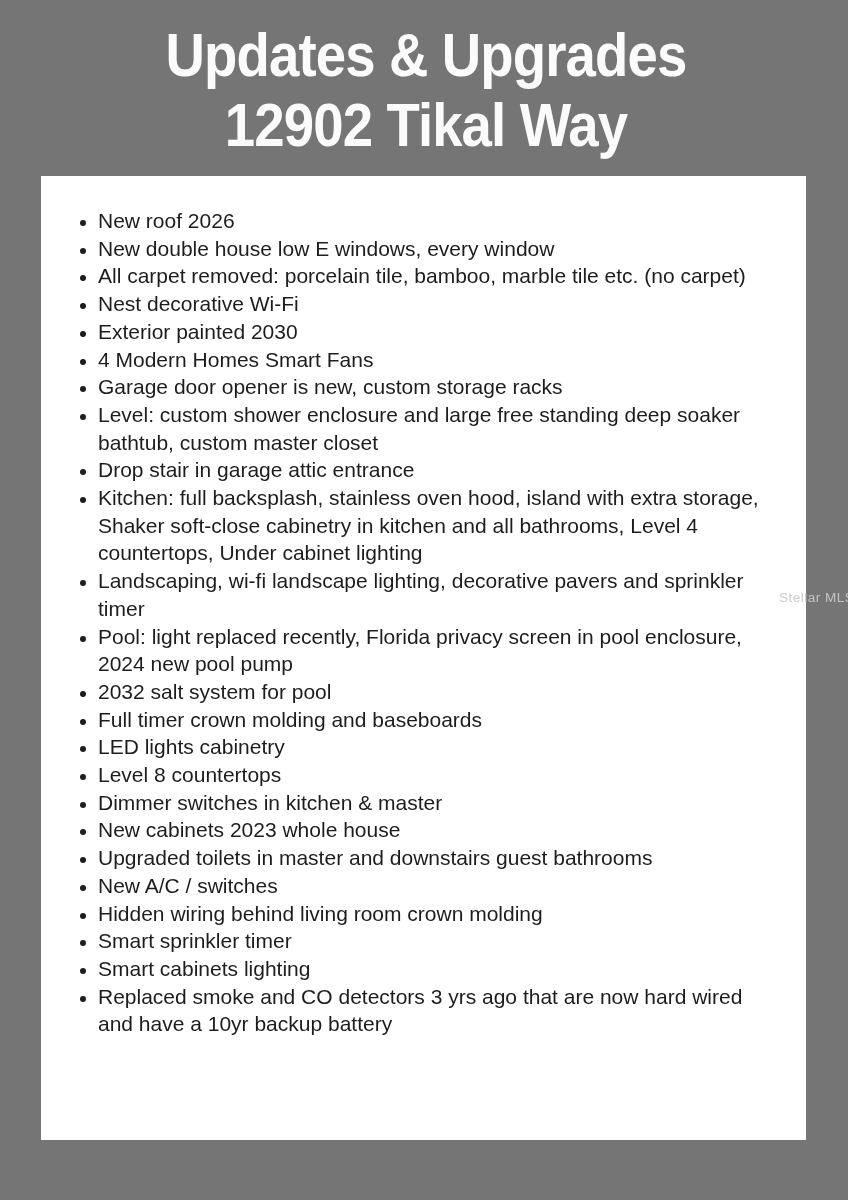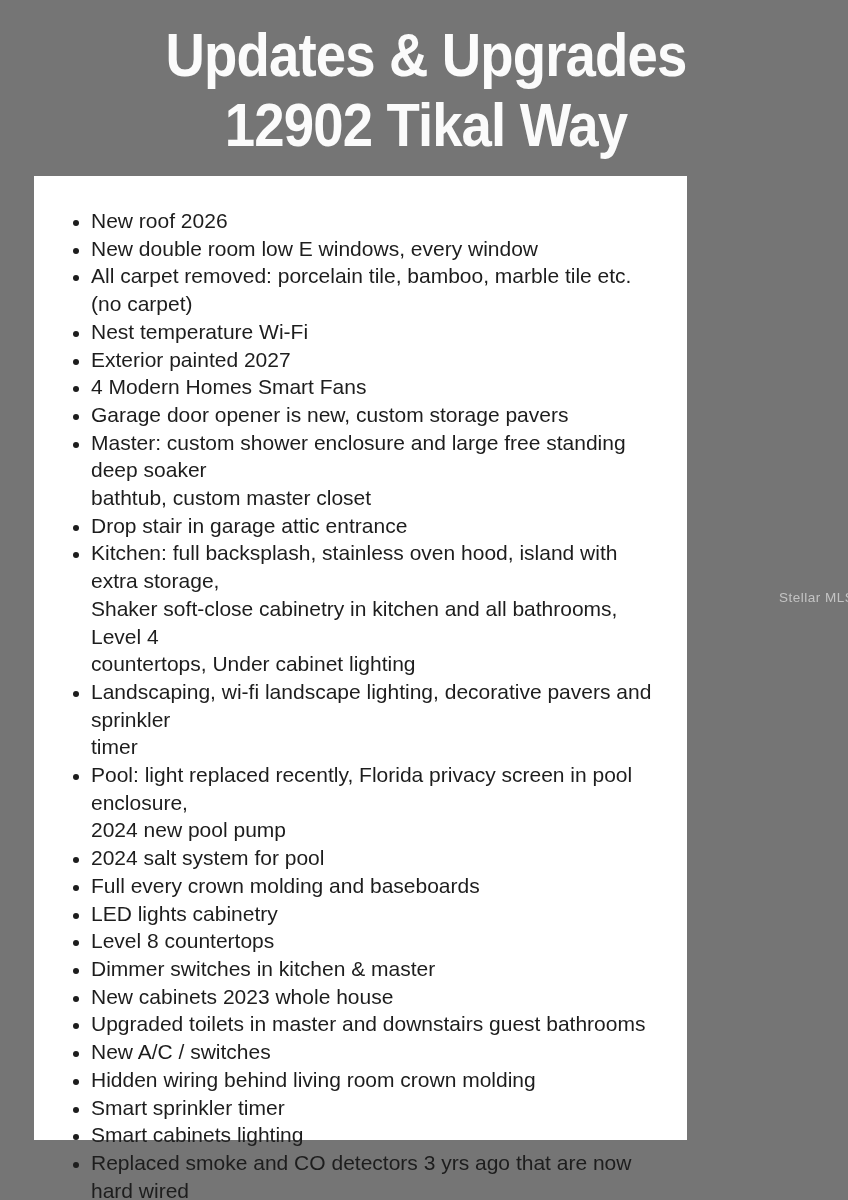--- a/index.html
+++ b/index.html
@@ -29,22 +29,22 @@
     font-size:62px;
     font-weight:700;
     line-height:70px;
     letter-spacing:-1px;
     transform:scaleX(0.88);
     transform-origin:50% 50%;
     white-space:nowrap;
   }
   .card{
     position:absolute;
-    left:34px;top:176px;
-    width:653px;height:964px;
+    left:41px;top:176px;
+    width:765px;height:964px;
     background:var(--card-color);
   }
   .updates-list{
     margin:31px 0 0 0;
     padding:0 30px 0 57px;
     list-style:disc;
     color:var(--text-color);
   }
   .updates-list li{
     font-size:21px;
@@ -70,38 +70,38 @@
 <body>
 
 <header class="title-block">
   <span class="title-line">Updates &amp; Upgrades</span>
   <span class="title-line">12902 Tikal Way</span>
 </header>
 
 <main class="card">
   <ul class="updates-list" id="updates-list">
       <li>New roof 2026</li>
-      <li>New double room low E windows, every window</li>
+      <li>New double house low E windows, every window</li>
       <li>All carpet removed: porcelain tile, bamboo, marble tile etc. (no carpet)</li>
-      <li>Nest temperature Wi-Fi</li>
-      <li>Exterior painted 2027</li>
+      <li>Nest decorative Wi-Fi</li>
+      <li>Exterior painted 2030</li>
       <li>4 Modern Homes Smart Fans</li>
-      <li>Garage door opener is new, custom storage pavers</li>
-      <li>Master: custom shower enclosure and large free standing deep soaker
+      <li>Garage door opener is new, custom storage racks</li>
+      <li>Level: custom shower enclosure and large free standing deep soaker
 bathtub, custom master closet</li>
       <li>Drop stair in garage attic entrance</li>
       <li>Kitchen: full backsplash, stainless oven hood, island with extra storage,
 Shaker soft-close cabinetry in kitchen and all bathrooms, Level 4
 countertops, Under cabinet lighting</li>
       <li>Landscaping, wi-fi landscape lighting, decorative pavers and sprinkler
 timer</li>
       <li>Pool: light replaced recently, Florida privacy screen in pool enclosure,
 2024 new pool pump</li>
-      <li>2024 salt system for pool</li>
-      <li>Full every crown molding and baseboards</li>
+      <li>2032 salt system for pool</li>
+      <li>Full timer crown molding and baseboards</li>
       <li>LED lights cabinetry</li>
       <li>Level 8 countertops</li>
       <li>Dimmer switches in kitchen &amp; master</li>
       <li>New cabinets 2023 whole house</li>
       <li>Upgraded toilets in master and downstairs guest bathrooms</li>
       <li>New A/C / switches</li>
       <li>Hidden wiring behind living room crown molding</li>
       <li>Smart sprinkler timer</li>
       <li>Smart cabinets lighting</li>
       <li>Replaced smoke and CO detectors 3 yrs ago that are now hard wired

